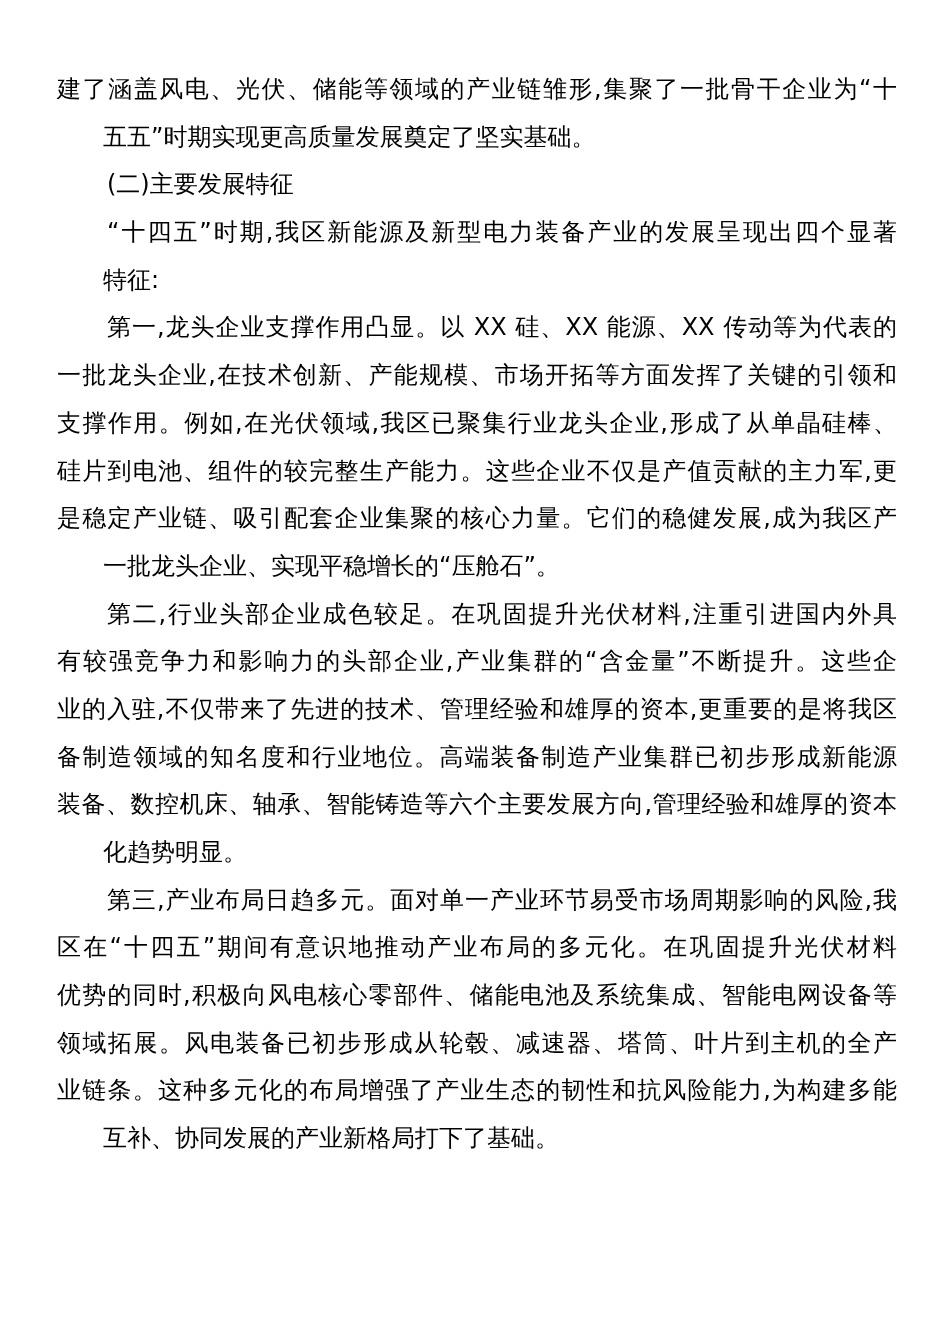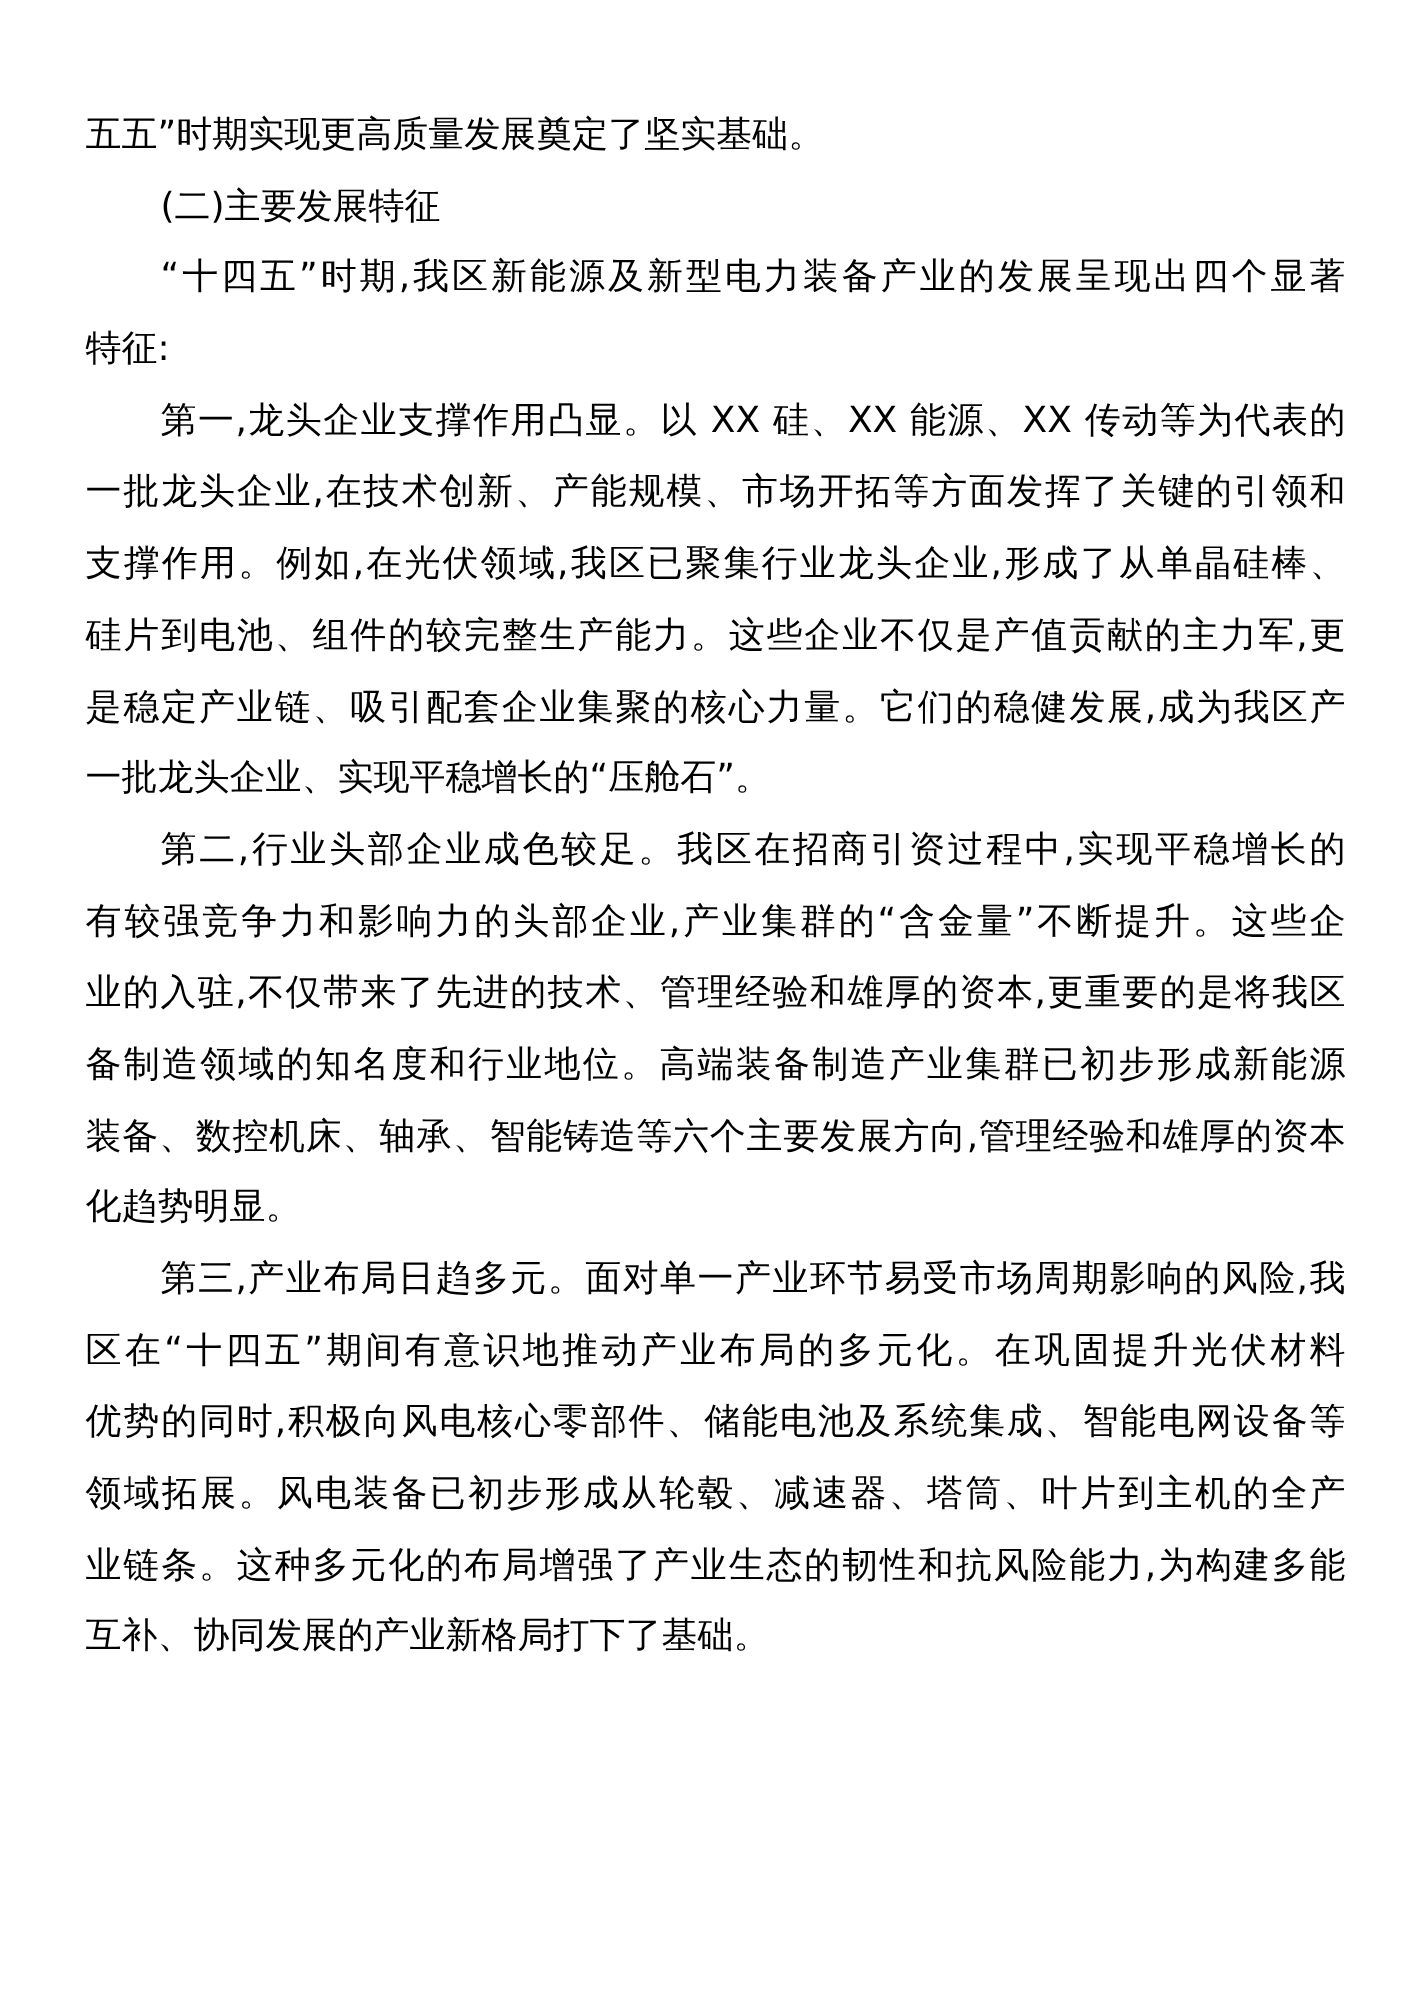--- a/index.html
+++ b/index.html
@@ -25,58 +25,60 @@
     }
     .line {
       display: block;
       white-space: nowrap;
       height: 47.7px;
       text-align: justify;
       text-align-last: justify;
     }
     .line.last {
       text-align-last: left;
+      margin-left: 46px;
     }
     .line.indent {
       padding-left: 50px;
     }
     .heading {
       display: block;
       white-space: nowrap;
       height: 47.7px;
       padding-left: 50px;
     }
   </style>
 </head>
 <body>
 
 <div class="page">
 
   <div>
+    <span class="line">建了涵盖风电、光伏、储能等领域的产业链雏形,集聚了一批骨干企业为“十</span>
     <span class="line last">五五”时期实现更高质量发展奠定了坚实基础。</span>
   </div>
 
   <div class="heading">(二)主要发展特征</div>
 
   <div>
     <span class="line indent">“十四五”时期,我区新能源及新型电力装备产业的发展呈现出四个显著</span>
     <span class="line last">特征:</span>
   </div>
 
   <div>
     <span class="line indent">第一,龙头企业支撑作用凸显。以 XX 硅、XX 能源、XX 传动等为代表的</span>
     <span class="line">一批龙头企业,在技术创新、产能规模、市场开拓等方面发挥了关键的引领和</span>
     <span class="line">支撑作用。例如,在光伏领域,我区已聚集行业龙头企业,形成了从单晶硅棒、</span>
     <span class="line">硅片到电池、组件的较完整生产能力。这些企业不仅是产值贡献的主力军,更</span>
     <span class="line">是稳定产业链、吸引配套企业集聚的核心力量。它们的稳健发展,成为我区产</span>
     <span class="line last">一批龙头企业、实现平稳增长的“压舱石”。</span>
   </div>
 
   <div>
-    <span class="line indent">第二,行业头部企业成色较足。我区在招商引资过程中,实现平稳增长的</span>
+    <span class="line indent">第二,行业头部企业成色较足。在巩固提升光伏材料,注重引进国内外具</span>
     <span class="line">有较强竞争力和影响力的头部企业,产业集群的“含金量”不断提升。这些企</span>
     <span class="line">业的入驻,不仅带来了先进的技术、管理经验和雄厚的资本,更重要的是将我区</span>
     <span class="line">备制造领域的知名度和行业地位。高端装备制造产业集群已初步形成新能源</span>
     <span class="line">装备、数控机床、轴承、智能铸造等六个主要发展方向,管理经验和雄厚的资本</span>
     <span class="line last">化趋势明显。</span>
   </div>
 
   <div>
     <span class="line indent">第三,产业布局日趋多元。面对单一产业环节易受市场周期影响的风险,我</span>
     <span class="line">区在“十四五”期间有意识地推动产业布局的多元化。在巩固提升光伏材料</span>

